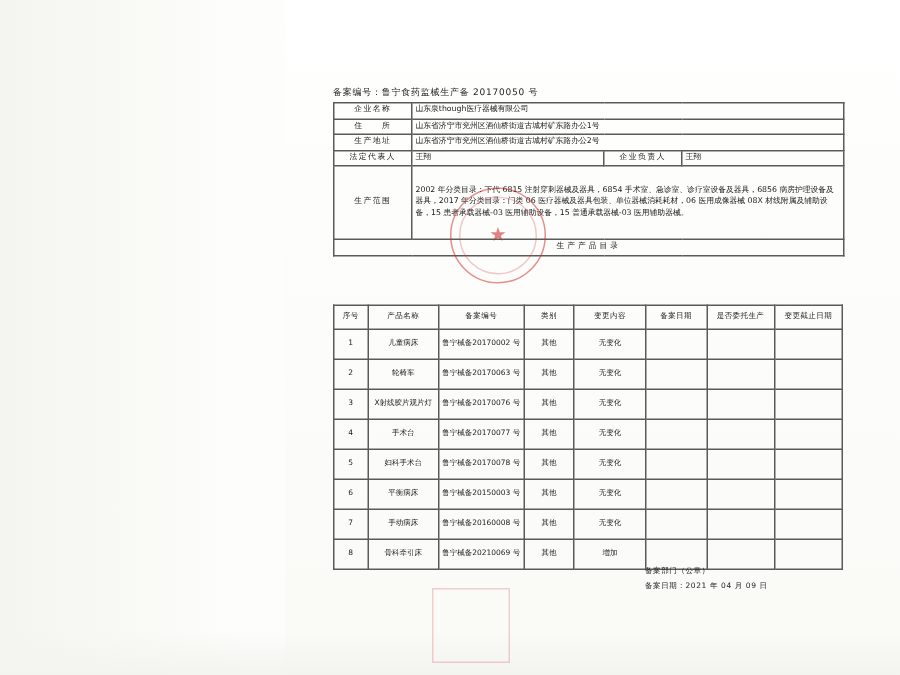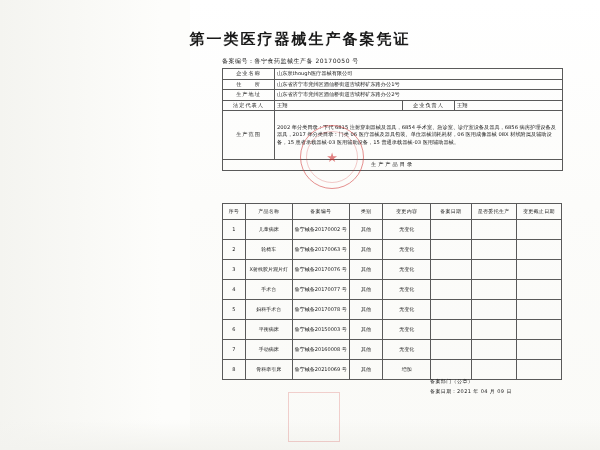--- a/index.html
+++ b/index.html
@@ -178,21 +178,20 @@
   }
 </style>
 </head>
 <body>
 
 <div class="page">
   <div class="paper-tint"></div>
   <div class="scan-edge-l"></div>
   <div class="scan-edge-b"></div>
 
-  <div class="doc-title">第一类医疗器械生产备案凭证</div>
 
   <div class="reg-no">
     <span>备案编号：</span><span>鲁宁食药监械生产备 20170050 号</span>
   </div>
 
   <table class="main">
     <colgroup>
       <col style="width:52px">
         <col style="width:128px">
       <col style="width:52px">

